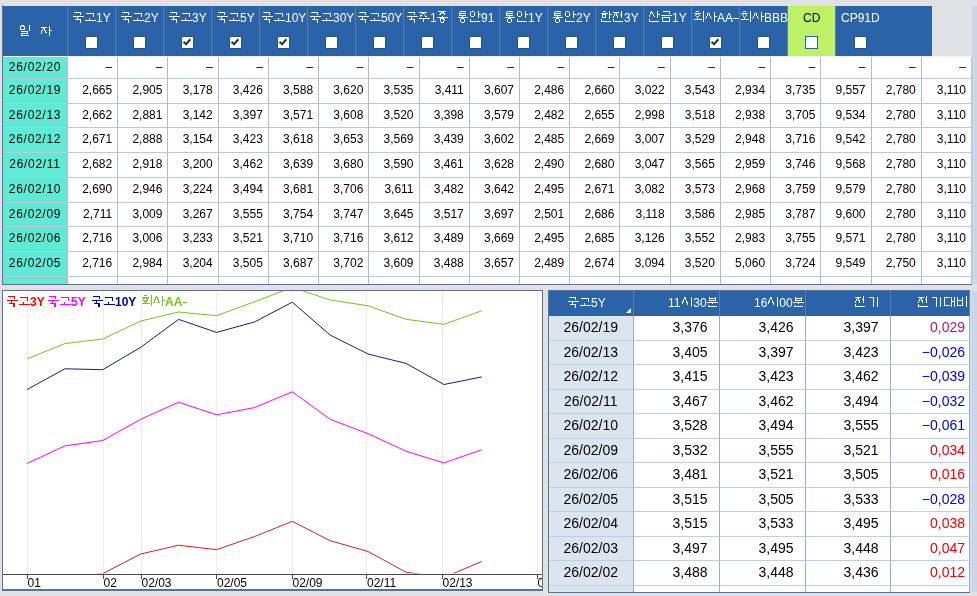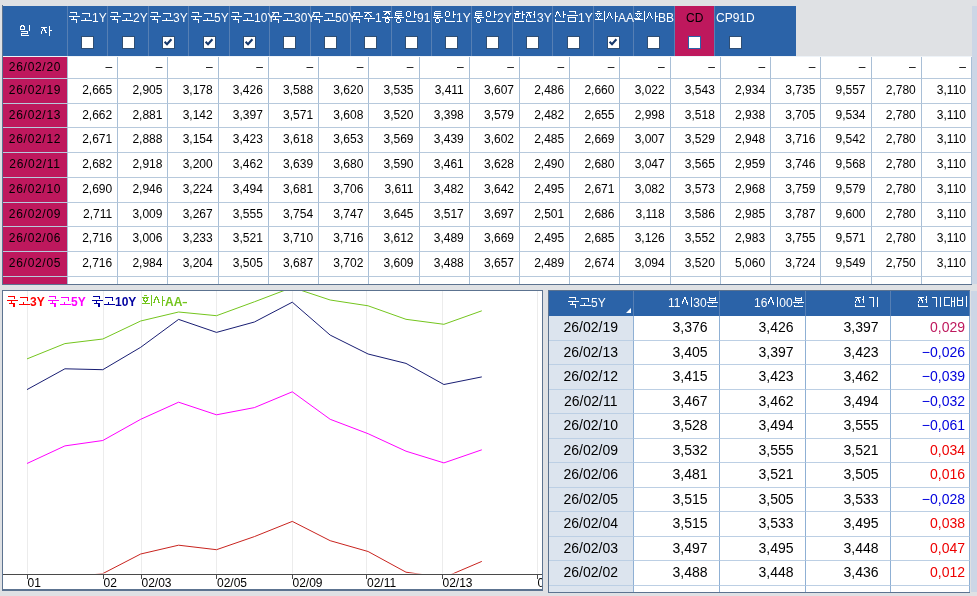--- a/index.html
+++ b/index.html
@@ -2,40 +2,40 @@
 <html><head><meta charset="utf-8"><style>
 * { margin:0; padding:0; box-sizing:border-box; }
 html,body { width:977px; height:596px; overflow:hidden; }
 body { background:#dfe1e4; font-family:"Liberation Sans", sans-serif; position:relative; }
 .kl { display:inline-block; stroke-width:1px; }
 .leg .kl { stroke-width:1.35px; }
 .leg .kl text { font-weight:bold; }
 #stage { position:absolute; inset:0; }
 
 
-.thead { position:absolute; left:3px; top:6px; width:793px; height:50px;
+.thead { position:absolute; left:3px; top:6px; width:929px; height:50px;
   background:#2b63a8; display:grid; grid-template-columns:65px repeat(18,1fr);
   }
 .thc { position:relative; border-right:1px solid #567fb4; color:#fff; }
 .thc:last-child { border-right:none; }
-.thc.pinkc { background:#be185d; color:#000;text-decoration:underline; }
+.thc.pinkc { background:#bef264; color:#000;text-decoration:underline; }
 .hlab { position:absolute; top:5px; left:0; right:0; text-align:center; height:12px; line-height:0; }
 .dlabel { position:absolute; top:19px; left:0; right:0; text-align:center; height:12px; line-height:0; }
 .cb { position:absolute; top:29.5px; left:50%; margin-left:-6.5px; width:13px; height:13px;
   background:#fff; border:1.5px solid #2f4e73; }
 .cb svg { position:absolute; left:0; top:0; }
 .cb.cd { border:1.5px solid #2b63a8; }
 .tbody { position:absolute; left:3px; top:57px; width:969px; height:226.5px; overflow:hidden;
   background:#fff; }
 .tr { display:grid; grid-template-columns:65px repeat(18,1fr); height:24.72px; }
 .tr:first-child { height:22px; }
 .tr:first-child .td { line-height:21px; }
 .td { border-right:1px solid #a9bfd6; border-bottom:1px solid #b7c9dc;
   font-size:12px; color:#000000; line-height:23.7px; white-space:nowrap; overflow:hidden; }
-.td.date { background:#be185d; text-align:center; letter-spacing:0.7px; }
+.td.date { background:#5eead4; text-align:center; letter-spacing:0.7px; }
 .td.num { text-align:right; padding-right:5px; background:#fff; }
 .tr.partial { height:24.72px; }
 .topborder { position:absolute; left:2px; top:283.5px; width:970px; height:1.5px; background:#5c7390; }
 .leftb1 { position:absolute; left:2px; top:5px; width:1px; height:280px; background:#5c7390; }
 .scroll1 { position:absolute; left:972px; top:6px; width:5px; height:277.5px; background:#ccd6e6; }
 .scroll2 { position:absolute; left:971px; top:291px; width:6px; height:301px; background:#ccd6e6; }
 
 
 .cpanel { position:absolute; left:2px; top:290px; width:541px; height:301px;
   border:1px solid #5c7390; border-bottom:2px solid #5c7390; background:#fff; }

